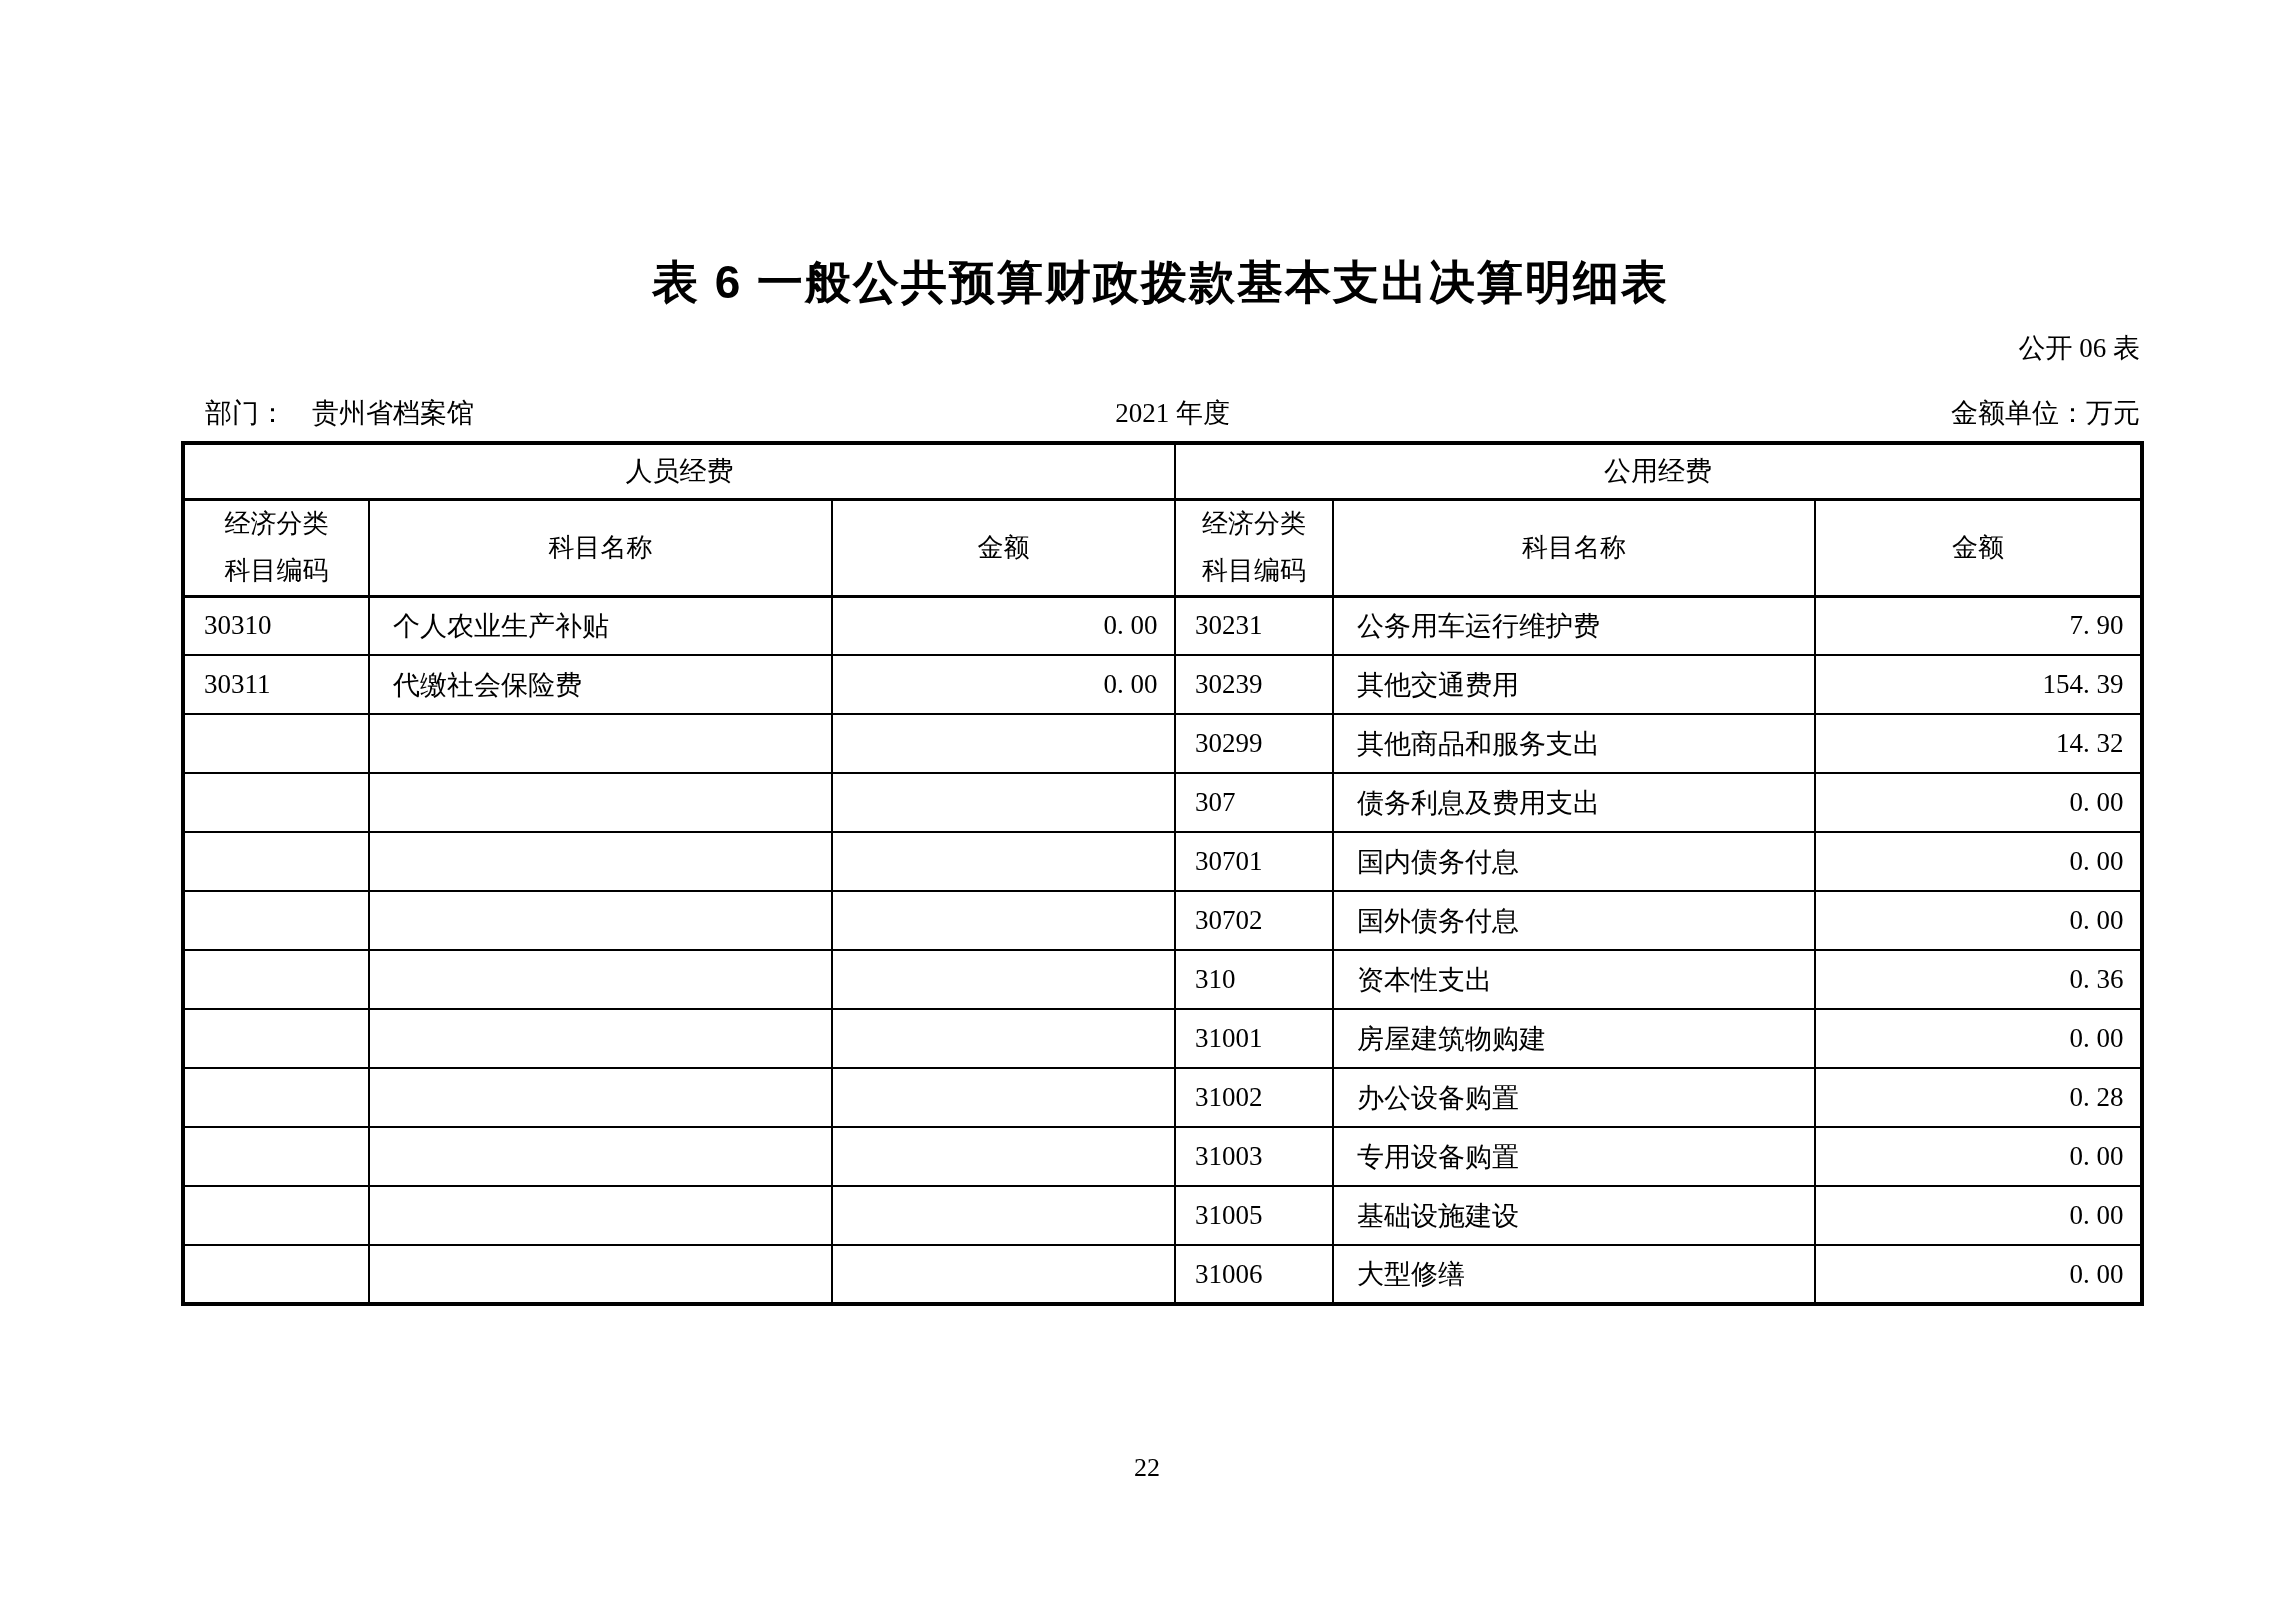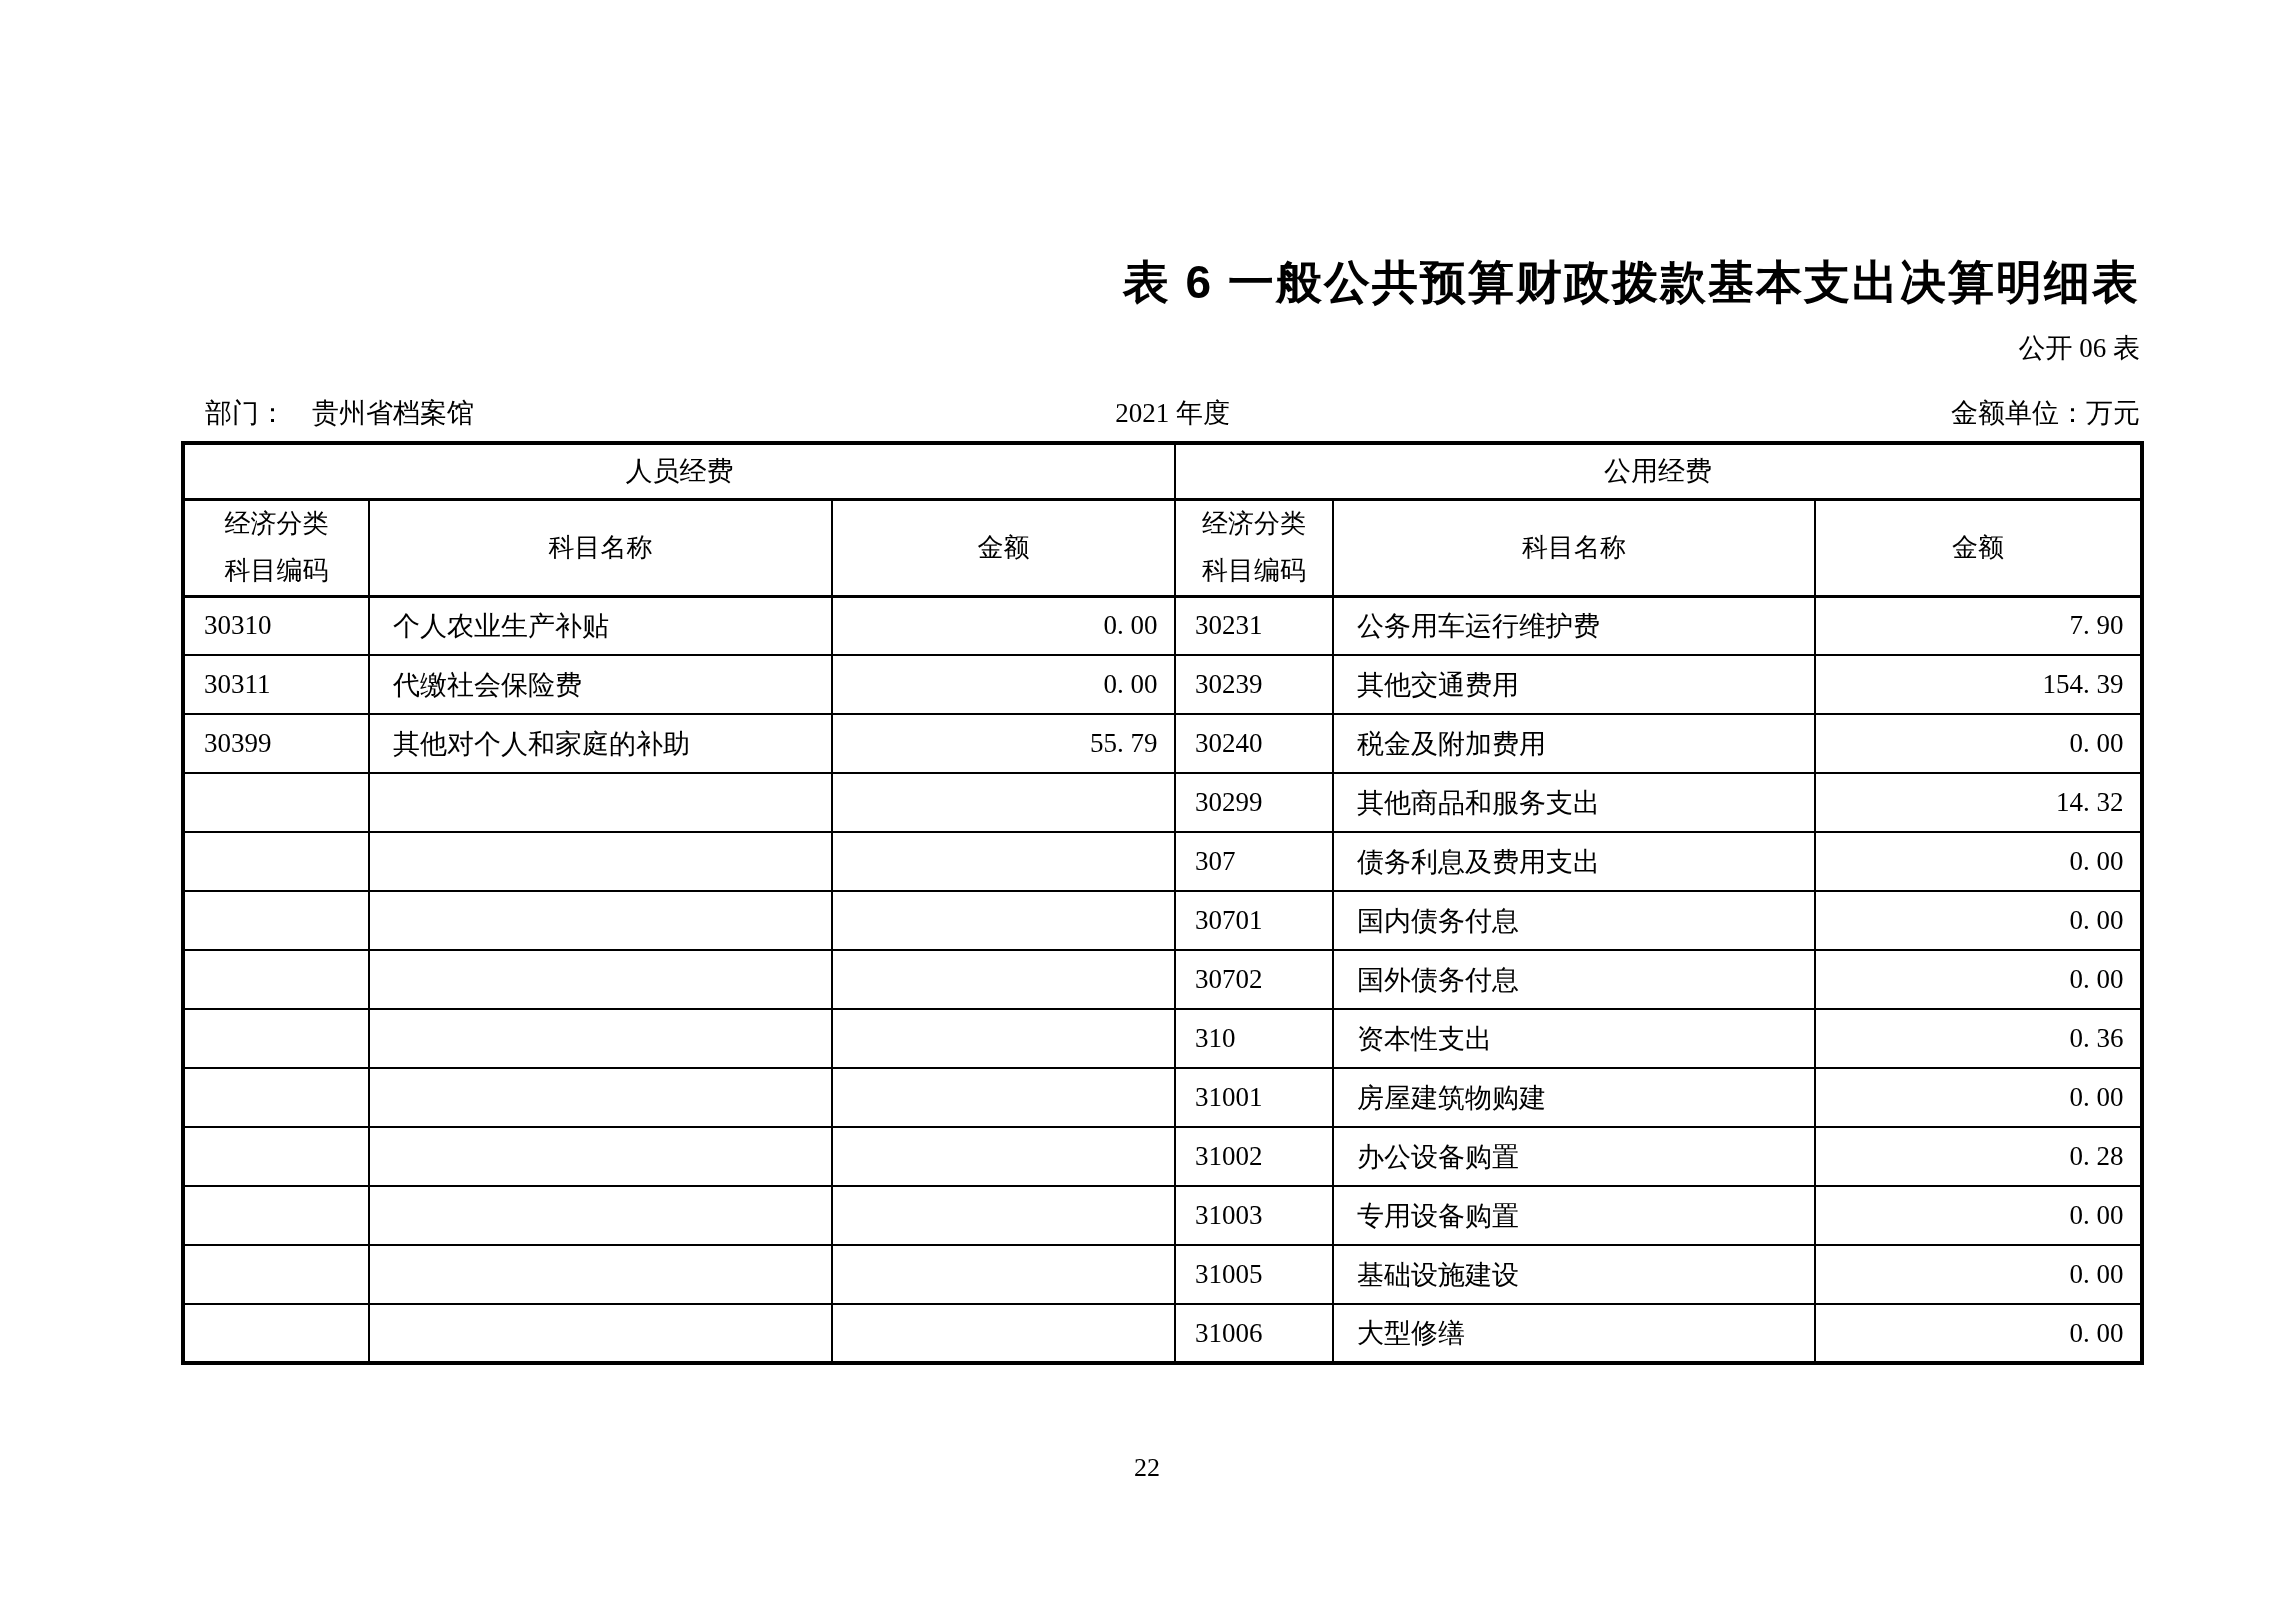--- a/index.html
+++ b/index.html
@@ -10,21 +10,21 @@
     position: relative;
     font-family: "Liberation Serif", serif;
     color: #000000;
   }
   .sheet {
     width: 1959px;
     margin-left: 181px;
     padding-top: 259px;
   }
   .doc-title {
-    text-align: right;
+    text-align: center;
     font-family: "Liberation Sans", sans-serif;
     font-weight: 900;
     font-size: 46px;
     letter-spacing: 2px;
     line-height: 1;
     white-space: nowrap;
   }
   .form-code-line {
     margin-top: 30px;
     text-align: right;
@@ -146,28 +146,20 @@
         </tr>
         <tr>
           <td class="code-cell">30311</td>
           <td class="name-cell">代缴社会保险费</td>
           <td class="amount-cell">0. 00</td>
           <td class="code-cell">30239</td>
           <td class="name-cell">其他交通费用</td>
           <td class="amount-cell">154. 39</td>
         </tr>
         <tr>
-          <td class="code-cell">30399</td>
-          <td class="name-cell">其他对个人和家庭的补助</td>
-          <td class="amount-cell">55. 79</td>
-          <td class="code-cell">30240</td>
-          <td class="name-cell">税金及附加费用</td>
-          <td class="amount-cell">0. 00</td>
-        </tr>
-        <tr>
           <td class="code-cell"></td>
           <td class="name-cell"></td>
           <td class="amount-cell"></td>
           <td class="code-cell">30299</td>
           <td class="name-cell">其他商品和服务支出</td>
           <td class="amount-cell">14. 32</td>
         </tr>
         <tr>
           <td class="code-cell"></td>
           <td class="name-cell"></td>

